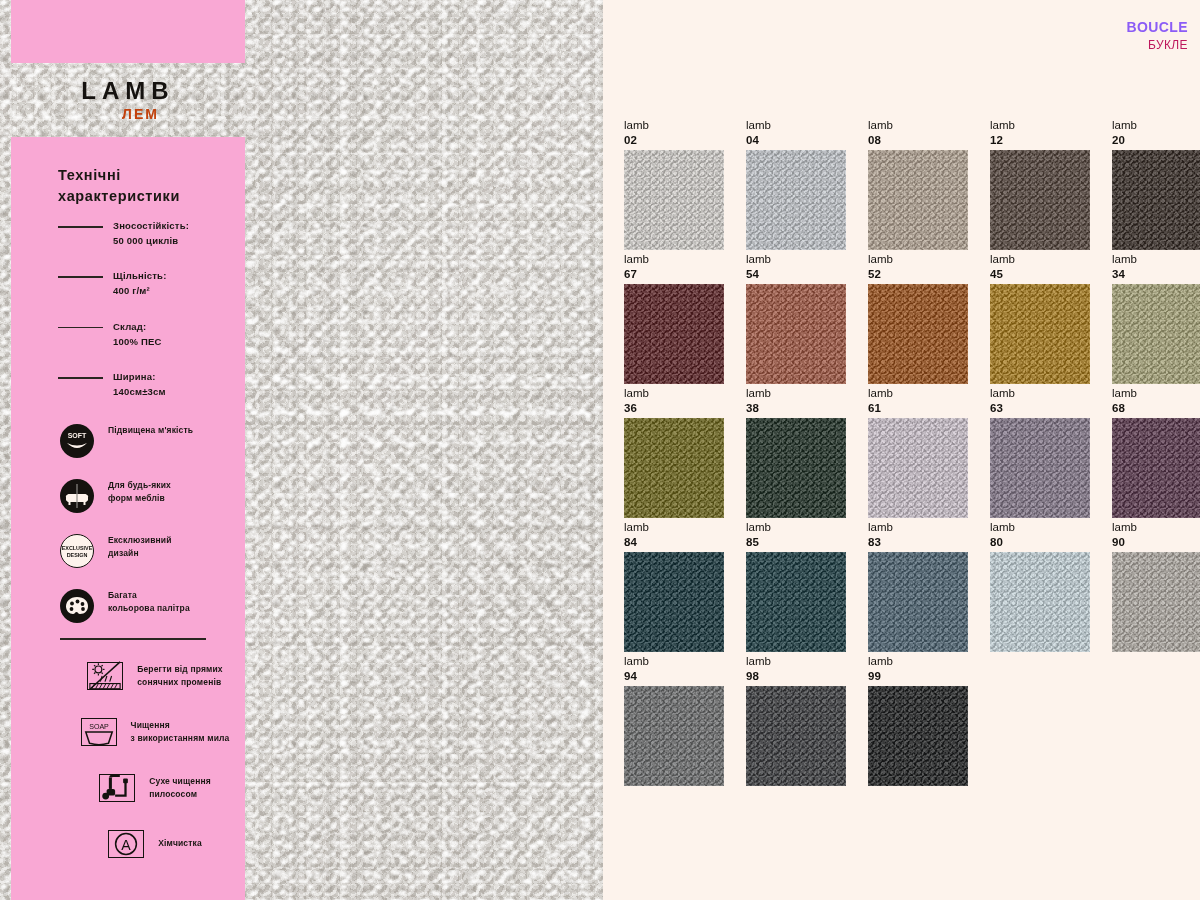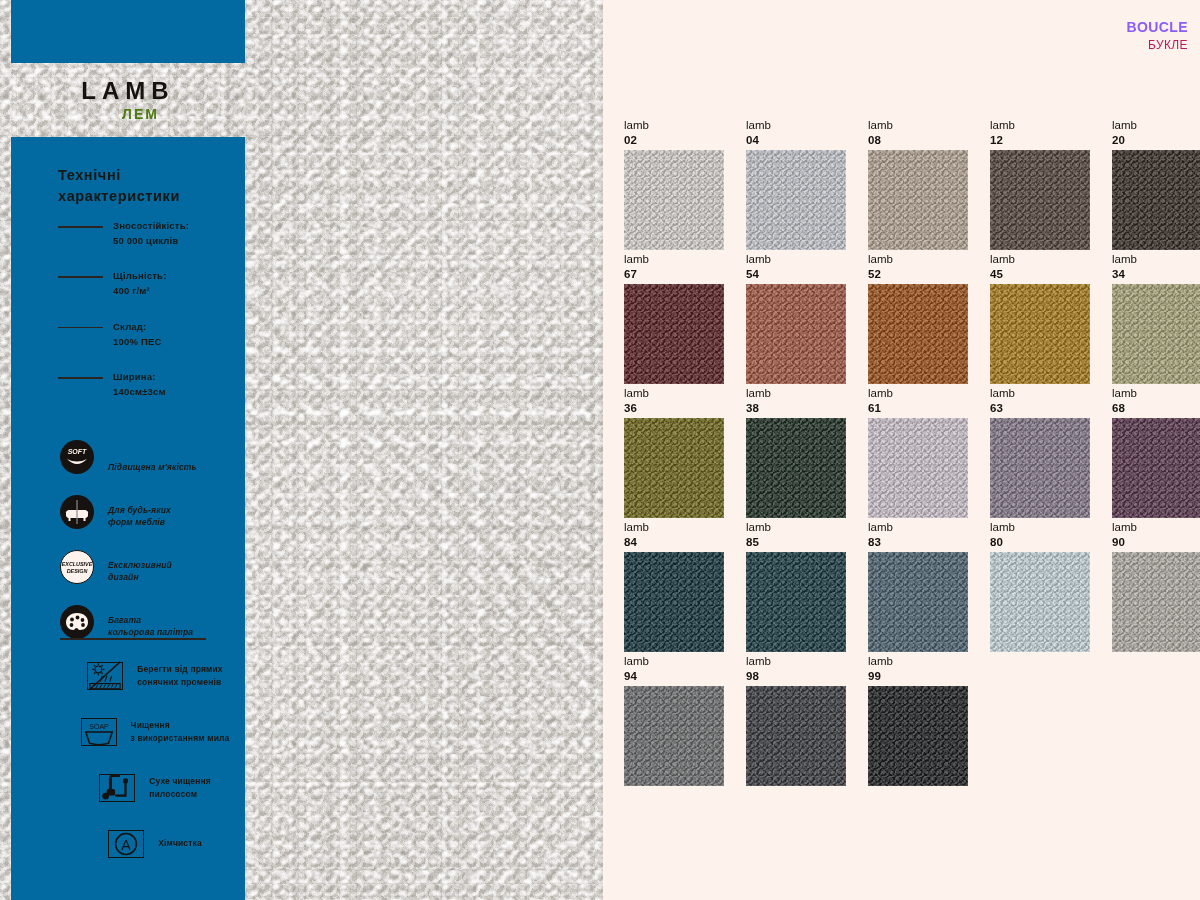--- a/index.html
+++ b/index.html
@@ -50,61 +50,61 @@
 
   
   #swatch-panel-bg {
     position: absolute;
     left: 603px; top: 0;
     width: 597px; height: 900px;
     background: #fdf3ec;
   }
 
   
-  .cream { background: #0369a1; position: absolute; }
+  .cream { background: #f9a8d4; position: absolute; }
 
   #top-cream-block { left: 11px; top: 0;   width: 234px; height: 63px; }
   #info-card       { left: 11px; top: 137px; width: 234px; height: 763px; }
 
   
   #brand-block {
     position: absolute;
     left: 11px; top: 63px;
     width: 234px; height: 74px;
     display: flex; flex-direction: column;
     align-items: center; justify-content: center;
   }
   #brand-name {
     font-size: 24px; font-weight: 700; letter-spacing: 6px;
     color: #15120f; line-height: 1;
   }
   #brand-name-local {
     font-size: 14px; font-weight: 700; letter-spacing: 2px;
-    color: #4d7c0f; margin-top: 4px; line-height: 1; margin-left: 25px;
+    color: #c2410c; margin-top: 4px; line-height: 1; margin-left: 25px;
   }
 
   
   #specs-heading {
     position: absolute; left: 47px; top: 28px;
     width: 180px;
     font-size: 14.5px; font-weight: 700; line-height: 1.45;
     color: #1a1713; letter-spacing: .6px;
   }
 
   #spec-list { position: absolute; left: 47px; top: 82px; width: 185px; }
   .spec-row { display: flex; align-items: flex-start; margin-bottom: 21px; }
   .spec-rule {
     width: 45px; height: 1.5px; background: #2a2520;
     margin-top: 7px; margin-right: 10px; flex: 0 0 auto;
   }
   .spec-text { font-size: 9.5px; font-weight: 700; line-height: 1.55; color: #1a1713; letter-spacing: .2px; }
 
   
   #feature-list { position: absolute; left: 49px; top: 287px; width: 190px; }
-  .feature-row { display: flex; align-items: flex-end; height: 50px; margin-bottom: 5px; font-style: italic; }
+  .feature-row { display: flex; align-items: flex-start; height: 50px; margin-bottom: 5px; }
   .feature-badge {
     width: 34px; height: 34px; border-radius: 50%;
     background: #15120f; color: #fdf3ec;
     flex: 0 0 auto; margin-right: 14px;
     display: flex; align-items: center; justify-content: center;
     position: relative; overflow: hidden;
   }
   .feature-badge.outline {
     background: #fdf3ec; color: #15120f; border: 1.6px solid #15120f;
   }

